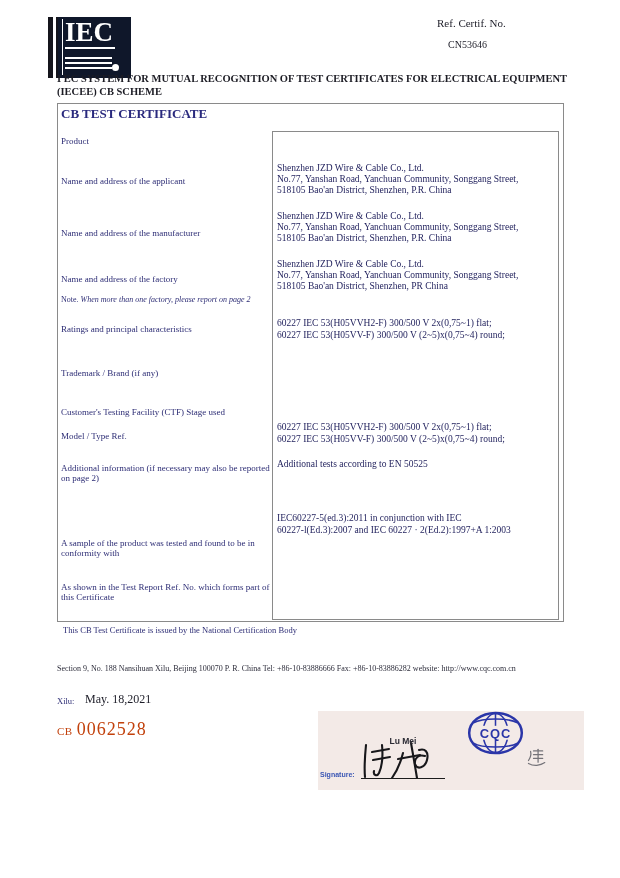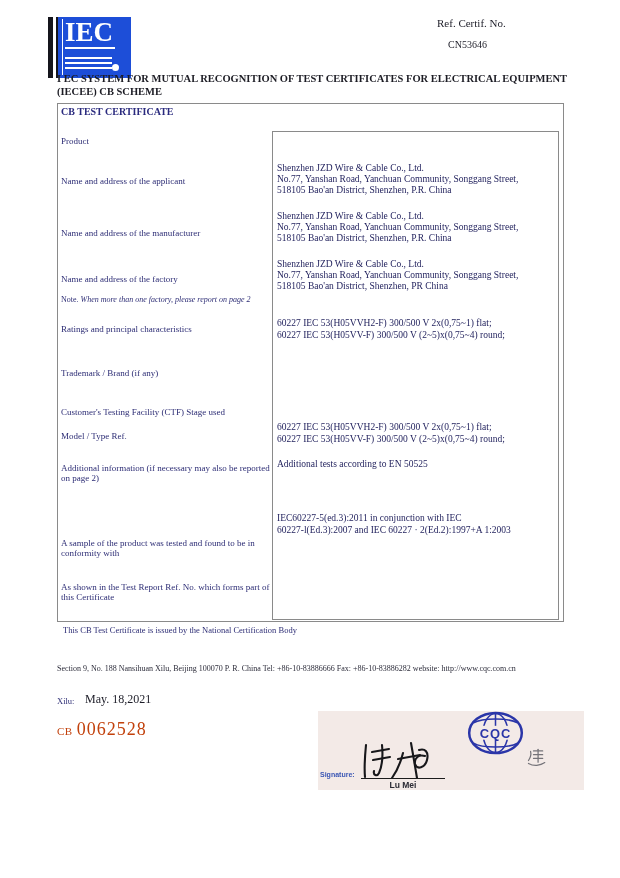--- a/index.html
+++ b/index.html
@@ -5,40 +5,40 @@
   * { margin:0; padding:0; box-sizing:border-box; }
   html,body { background:#ffffff; }
   .page {
     position:relative; width:620px; height:878px; background:#ffffff;
     font-family:"Liberation Serif", serif; color:#2d2d75; overflow:hidden;
   }
   
   .iec-bar { position:absolute; left:48px; top:17px; width:5px; height:61px; background:#15151c; }
   .iec-box {
     position:absolute; left:56px; top:17px; width:75px; height:61px;
-    background:#1d4ed8; border-left:2px solid #15151c;
+    background:#0f172a; border-left:2px solid #15151c;
   }
   .iec-inner { position:absolute; left:4px; top:2px; right:3px; bottom:3px; border-left:1px solid #ffffff; }
   .iec-text {
     position:absolute; left:7px; top:0px; color:#ffffff; font-weight:bold;
     font-size:27px; letter-spacing:0px; line-height:30px; border-bottom:2px solid #fff; padding:0 2px 0 0;
   }
   .iec-lines { position:absolute; left:7px; top:40px; width:47px; }
   .iec-lines .ln { height:2px; background:#ffffff; margin-bottom:3px; }
   .iec-dot { position:absolute; left:54px; top:47px; width:7px; height:7px; border-radius:50%; background:#ffffff; }
   .ref-label { position:absolute; left:437px; top:17px; font-size:11px; color:#1d1d28; }
   .ref-value { position:absolute; left:448px; top:39px; font-size:10px; color:#1d1d28; }
   .scheme-title {
     position:absolute; left:57px; top:72px; width:520px;
     font-size:10.5px; font-weight:bold; color:#1c1c24; line-height:13px;
   }
   
   .outer-box { position:absolute; left:57px; top:103px; width:507px; height:519px; border:1px solid #8a8a8a; background:#fff; }
   .inner-box { position:absolute; left:272px; top:131px; width:287px; height:489px; border:1px solid #8a8a8a; }
-  .tbl-title { position:absolute; left:61px; top:106px; font-size:10px; font-weight:bold; color:#2a2a7e; }
+  .tbl-title { position:absolute; left:61px; top:106px; font-size:13px; font-weight:bold; color:#2a2a7e; }
   .lbl { position:absolute; left:61px; width:212px; font-size:9px; line-height:10px; color:#2d2d75; }
   .note { font-size:8px;margin-top:8px; }
   .note i { font-style:italic; }
   .val { position:absolute; left:277px; width:280px; font-size:9.5px; line-height:11px; color:#24245f; }
   .val span { display:block; }
   .v2 { line-height:12px; }
   
   .issued { position:absolute; left:63px; top:625px; font-size:8.5px; color:#2d2d75; }
   .ncb-name { position:absolute; left:57px; top:647px; font-size:10.5px; font-weight:bold; color:#16161e; letter-spacing:.2px; }
   .ncb-contact { position:absolute; left:57px; top:664px; font-size:8px; color:#2c2c3a; }
@@ -47,21 +47,21 @@
   .cb-line { position:absolute; left:57px; top:719px; color:#c2410c; }
   .cb-prefix { font-size:11px; letter-spacing:.5px; }
   .cb-number { font-size:18px; letter-spacing:1px; }
   
   .scan-area { position:absolute; left:318px; top:711px; width:266px; height:79px; background:#f3eae7; }
   .cqc-logo { position:absolute; left:466px; top:711px; width:59px; height:44px; }
   .jian-stamp { position:absolute; left:526px; top:748px; width:20px; height:20px; opacity:.85; }
   .sig-script { position:absolute; left:358px; top:740px; width:84px; height:40px; }
   .sig-label { position:absolute; left:320px; top:771px; font-family:"Liberation Sans", sans-serif; font-size:7px; font-weight:bold; color:#3a56b4; }
   .sig-line { position:absolute; left:361px; top:778px; width:84px; height:0; border-top:1.5px solid #1c1c1c; }
-  .sig-name { position:absolute; left:361px; top:780px; width:84px; text-align:center; font-family:"Liberation Sans", sans-serif; font-size:8.5px; font-weight:bold; color:#2a2a33; }
+  .sig-name { position:absolute; left:361px; top:736px; width:84px; text-align:center; font-family:"Liberation Sans", sans-serif; font-size:8.5px; font-weight:bold; color:#2a2a33; }
 </style>
 </head>
 <body>
 
 <div class="page">
 
   <div class="iec-bar"></div>
   <div class="iec-box">
     <div class="iec-inner"></div>
     <div class="iec-text">IEC</div>

